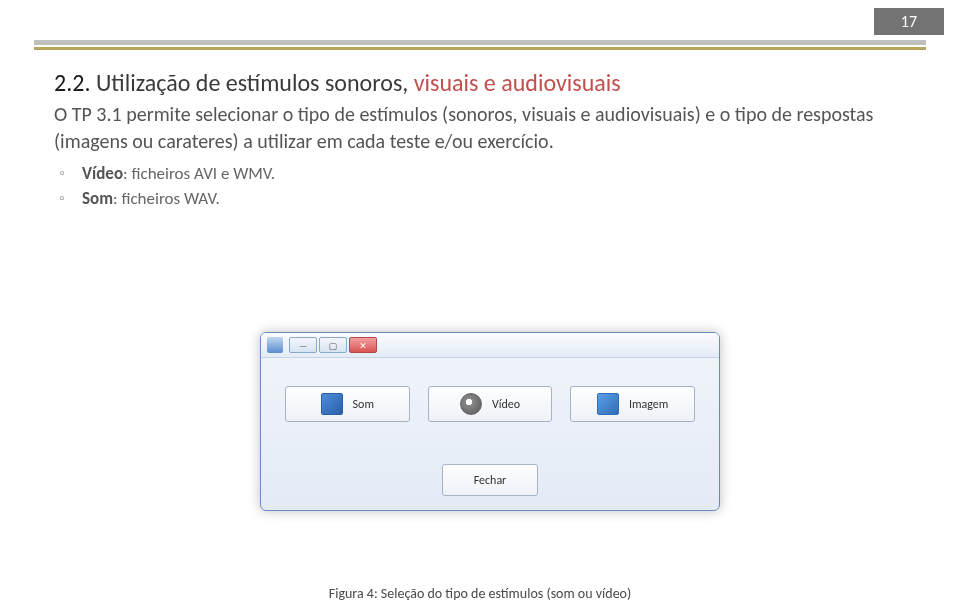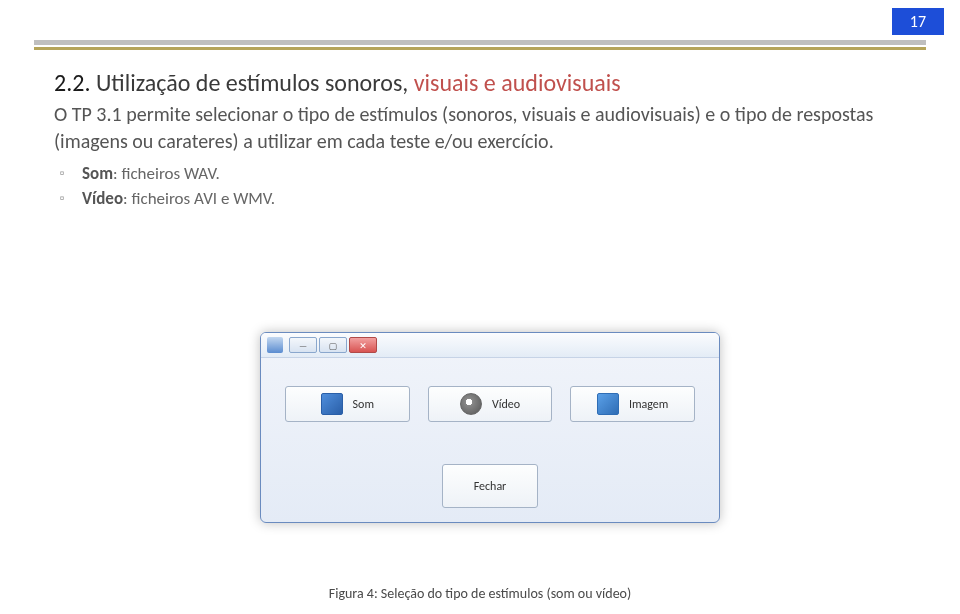--- a/index.html
+++ b/index.html
@@ -9,23 +9,23 @@
     background: #fff;
     font-family: Calibri, Arial, sans-serif;
     color: #333;
     position: relative;
     overflow: hidden;
   }
   .page-number {
     position: absolute;
     top: 8px;
     right: 16px;
-    background: #1d4ed8;
+    background: #737373;
     color: #fff;
-    padding: 4px 18px;
+    padding: 4px 27px;
     font-size: 16px;
   }
   .top-line {
     position: absolute;
     top: 40px;
     left: 34px;
     right: 34px;
   }
   .top-line .gray { height: 5px; background: #bfbfbf; }
   .top-line .gold { height: 3px; background: #b5a45a; margin-top: 2px; }
@@ -134,21 +134,21 @@
     width: 22px;
     height: 22px;
     border-radius: 2px;
   }
   .ficon.som { background: linear-gradient(135deg,#4f8edc,#2a5fa8); border:1px solid #2a5fa8; }
   .ficon.video { background: radial-gradient(circle at 40% 40%, #fff 18%, #888 20%, #555); border:1px solid #666; border-radius:50%; }
   .ficon.imagem { background: linear-gradient(135deg,#5aa0e8,#2f6db5); border:1px solid #2f6db5; }
   .close-row { display: flex; justify-content: center; margin-top: 42px; }
   .close-btn {
     width: 96px;
-    height: 44px;
+    height: 32px;
     border: 1px solid #a5b3c6;
     border-radius: 3px;
     background: linear-gradient(#fdfefe, #eef2f7);
     font-size: 12px;
     display: flex;
     align-items: center;
     justify-content: center;
     color: #333;
   }
   .caption {
@@ -171,22 +171,22 @@
 </div>
 
 <div class="content">
   <div class="section-heading">
     <span class="black">2.2. </span><span>Utilização de estímulos sonoros, </span><span class="red">visuais e audiovisuais</span>
   </div>
 
   <p class="para">O TP 3.1 permite selecionar o tipo de estímulos (sonoros, visuais e audiovisuais) e o tipo de respostas (imagens ou carateres) a utilizar em cada teste e/ou exercício.</p>
 
   <ul class="bullets">
+    <li><span class="bold">Vídeo</span><span>: ficheiros AVI e WMV.</span></li>
     <li><span class="bold">Som</span><span>: ficheiros WAV.</span></li>
-    <li><span class="bold">Vídeo</span><span>: ficheiros AVI e WMV.</span></li>
   </ul>
 </div>
 
 <div class="dialog-wrap">
   <div class="dialog">
     <div class="titlebar">
       <div class="icon"></div>
       <div class="win-btns">
         <div class="win-btn">—</div>
         <div class="win-btn">▢</div>

